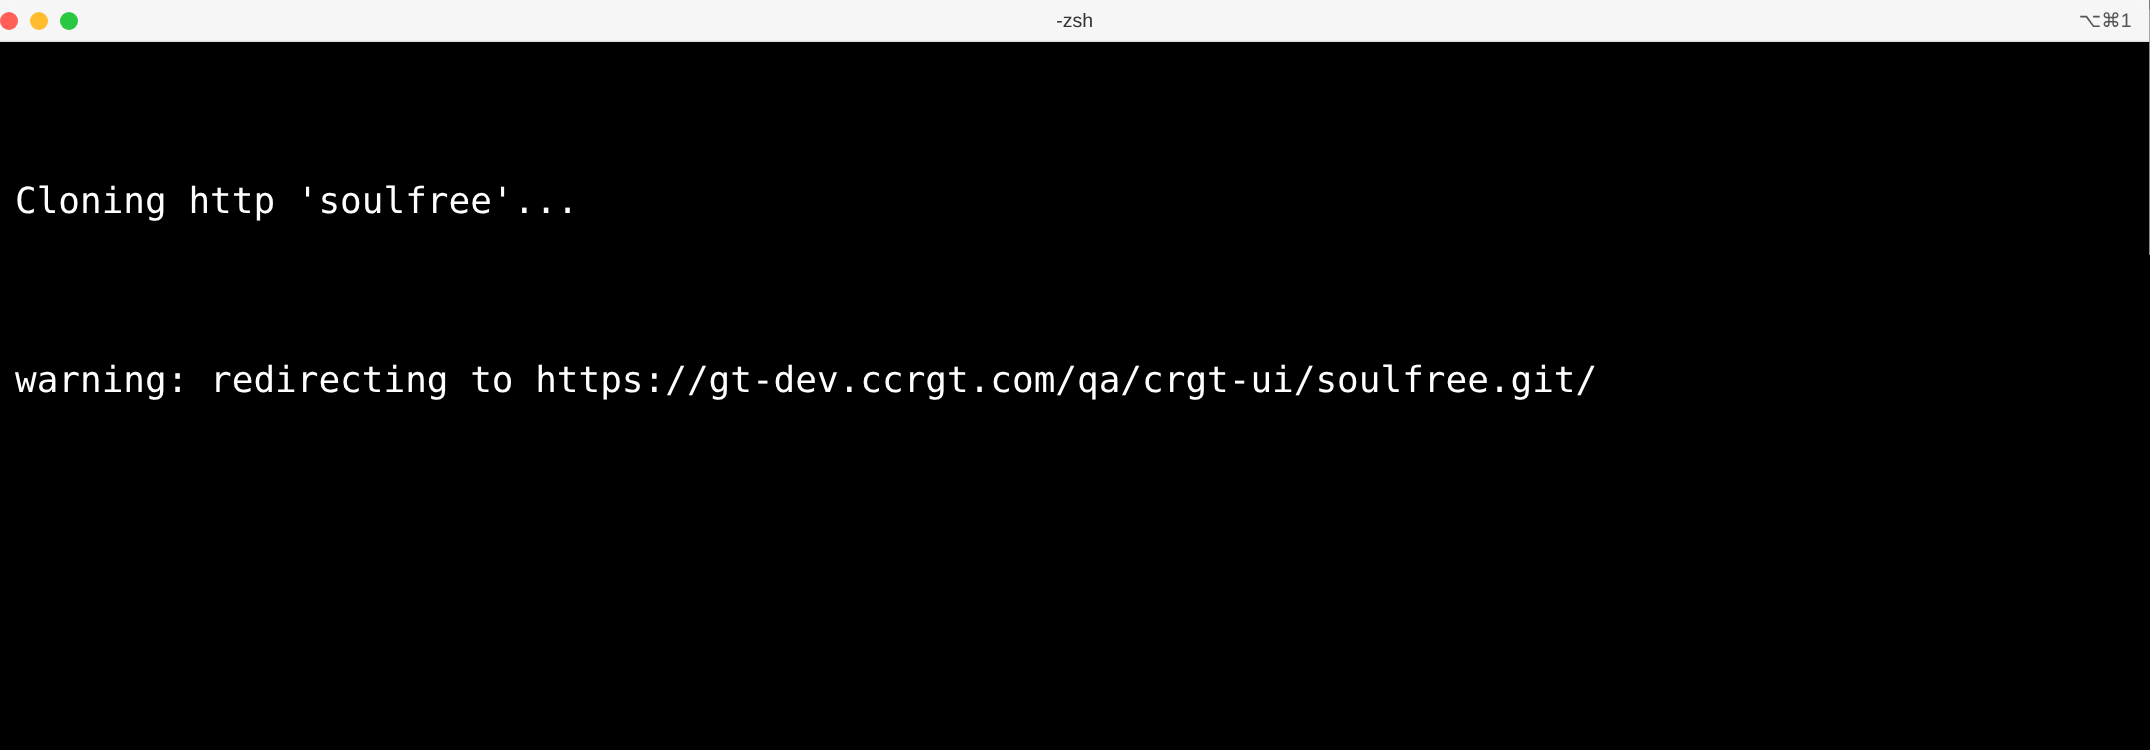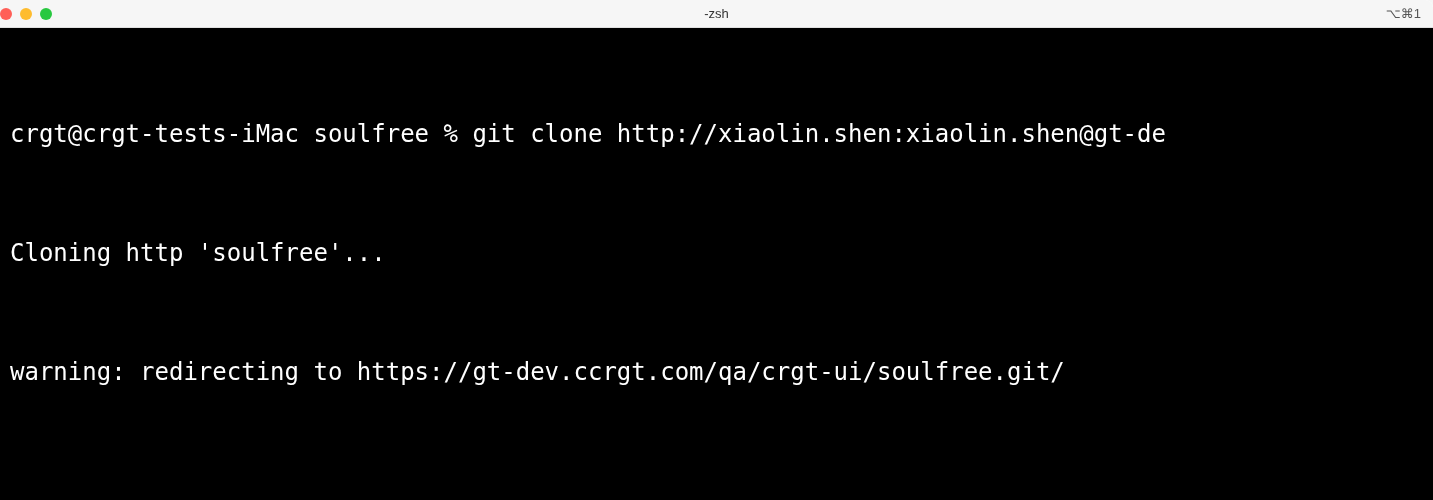--- a/index.html
+++ b/index.html
@@ -83,21 +83,20 @@
   <div class="titlebar">
     <div class="traffic-lights">
       <div class="traffic-light tl-close"></div>
       <div class="traffic-light tl-min"></div>
       <div class="traffic-light tl-max"></div>
     </div>
     <div class="title">-zsh</div>
     <div class="shortcut">⌥⌘1</div>
   </div>
   <div class="terminal-body">
-    <span class="line">crgt@crgt-tests-iMac soulfree % git clone http://xiaolin.shen:xiaolin.shen@gt-de</span>
     <span class="line">Cloning http 'soulfree'...</span>
     <span class="line">warning: redirecting to https://gt-dev.ccrgt.com/qa/crgt-ui/soulfree.git/</span>
     
     
     
     
     
     
     
   </div>

